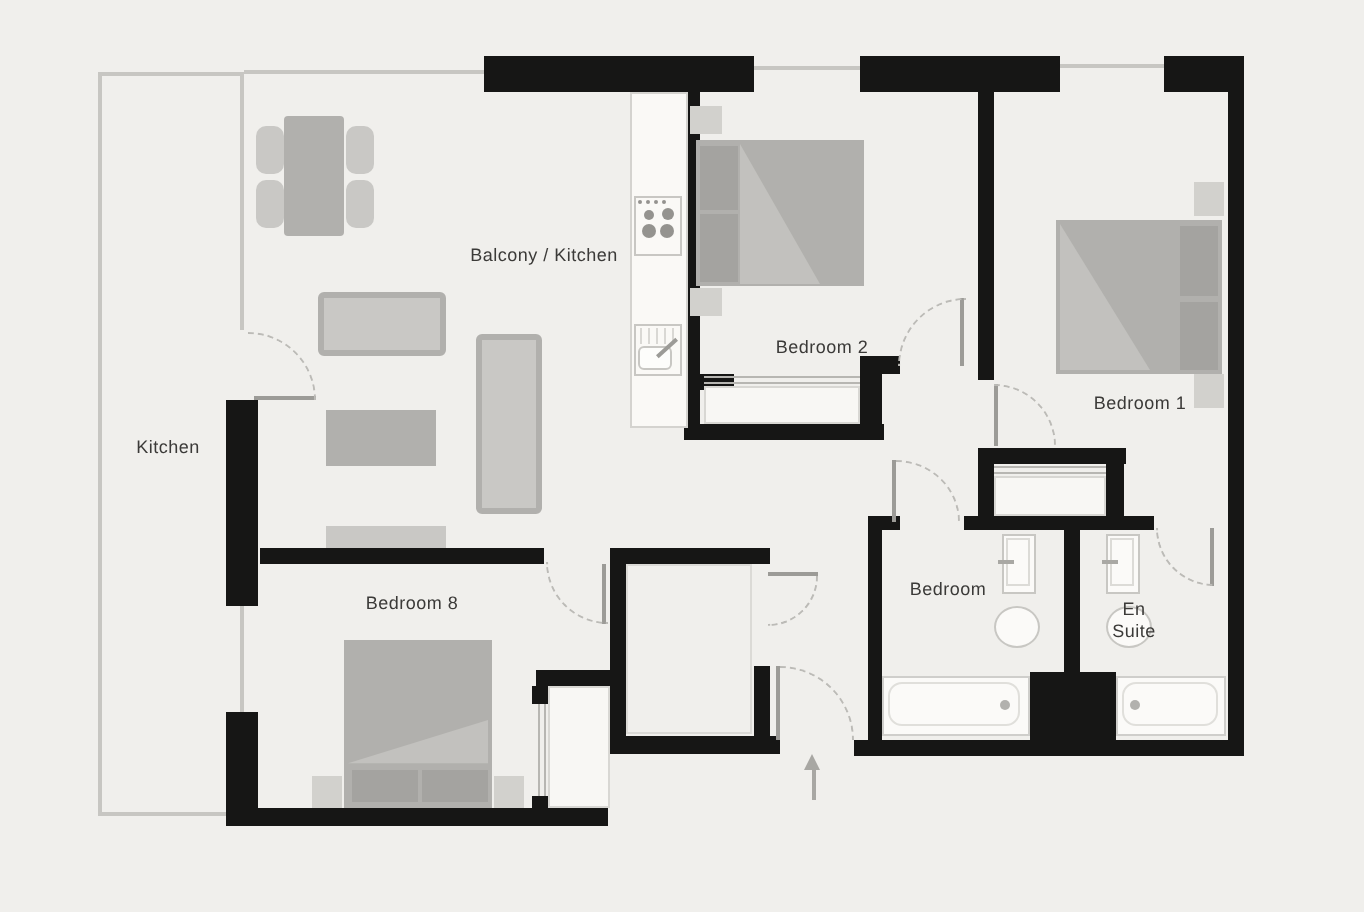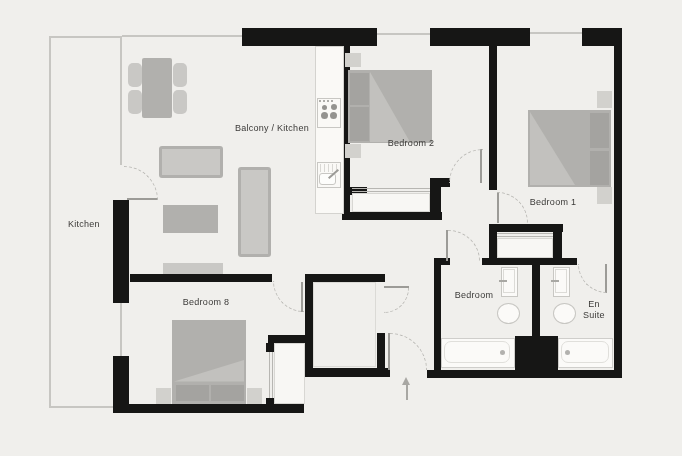--- a/index.html
+++ b/index.html
@@ -174,19 +174,19 @@
   <div class="leaf" style="left:384px;top:286px;width:25px;height:2px"></div>
   <div class="arc br" style="left:384px;top:288px;width:25px;height:25px"></div>
   <div class="leaf" style="left:388px;top:333px;width:2px;height:37px"></div>
   <div class="arc tr" style="left:390px;top:333px;width:37px;height:37px"></div>
 
   <div style="left:406px;top:384px;width:2px;height:16px;background:#a8a7a3"></div>
   <div style="left:402px;top:377px;width:0;height:0;border-left:4px solid transparent;border-right:4px solid transparent;border-bottom:8px solid #a8a7a3"></div>
 
   <div class="label" style="left:84px;top:224px">Kitchen</div>
   <div class="label" style="left:272px;top:128px">Balcony / Kitchen</div>
-  <div class="label" style="left:411px;top:143px">Bedroom 2</div>
-  <div class="label" style="left:553px;top:202px">Bedroom 1</div>
+  <div class="label" style="left:411px;top:174px">Bedroom 2</div>
+  <div class="label" style="left:570px;top:202px">Bedroom 1</div>
   <div class="label" style="left:206px;top:302px">Bedroom 8</div>
   <div class="label" style="left:474px;top:295px">Bedroom</div>
-  <div class="label wrap" style="left:594px;top:310px">En Suite</div>
+  <div class="label wrap" style="left:567px;top:310px">En Suite</div>
 
 </div>
 
 </body></html>

